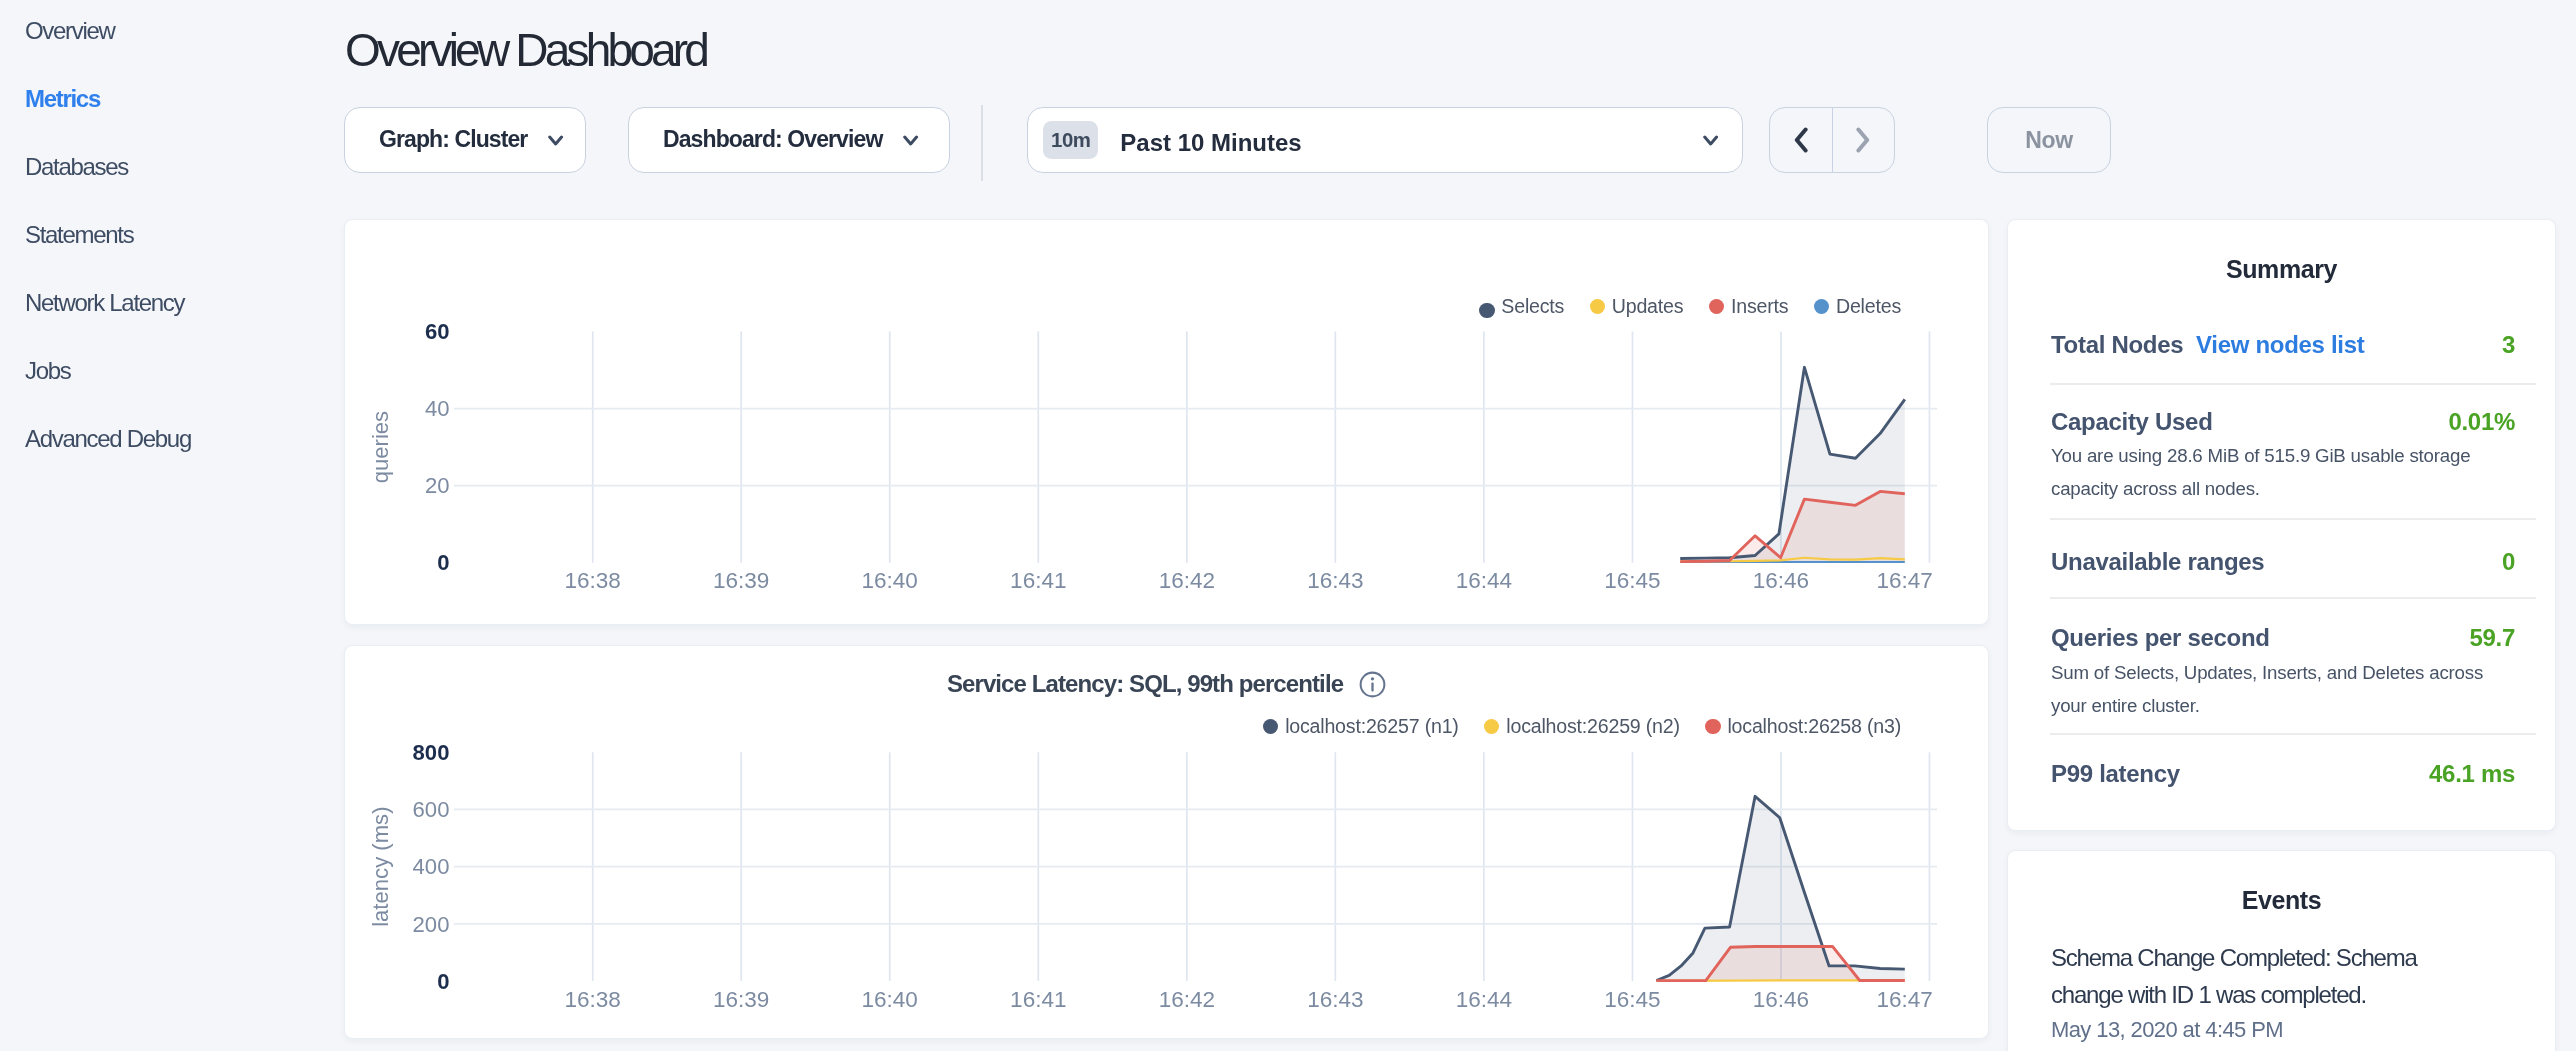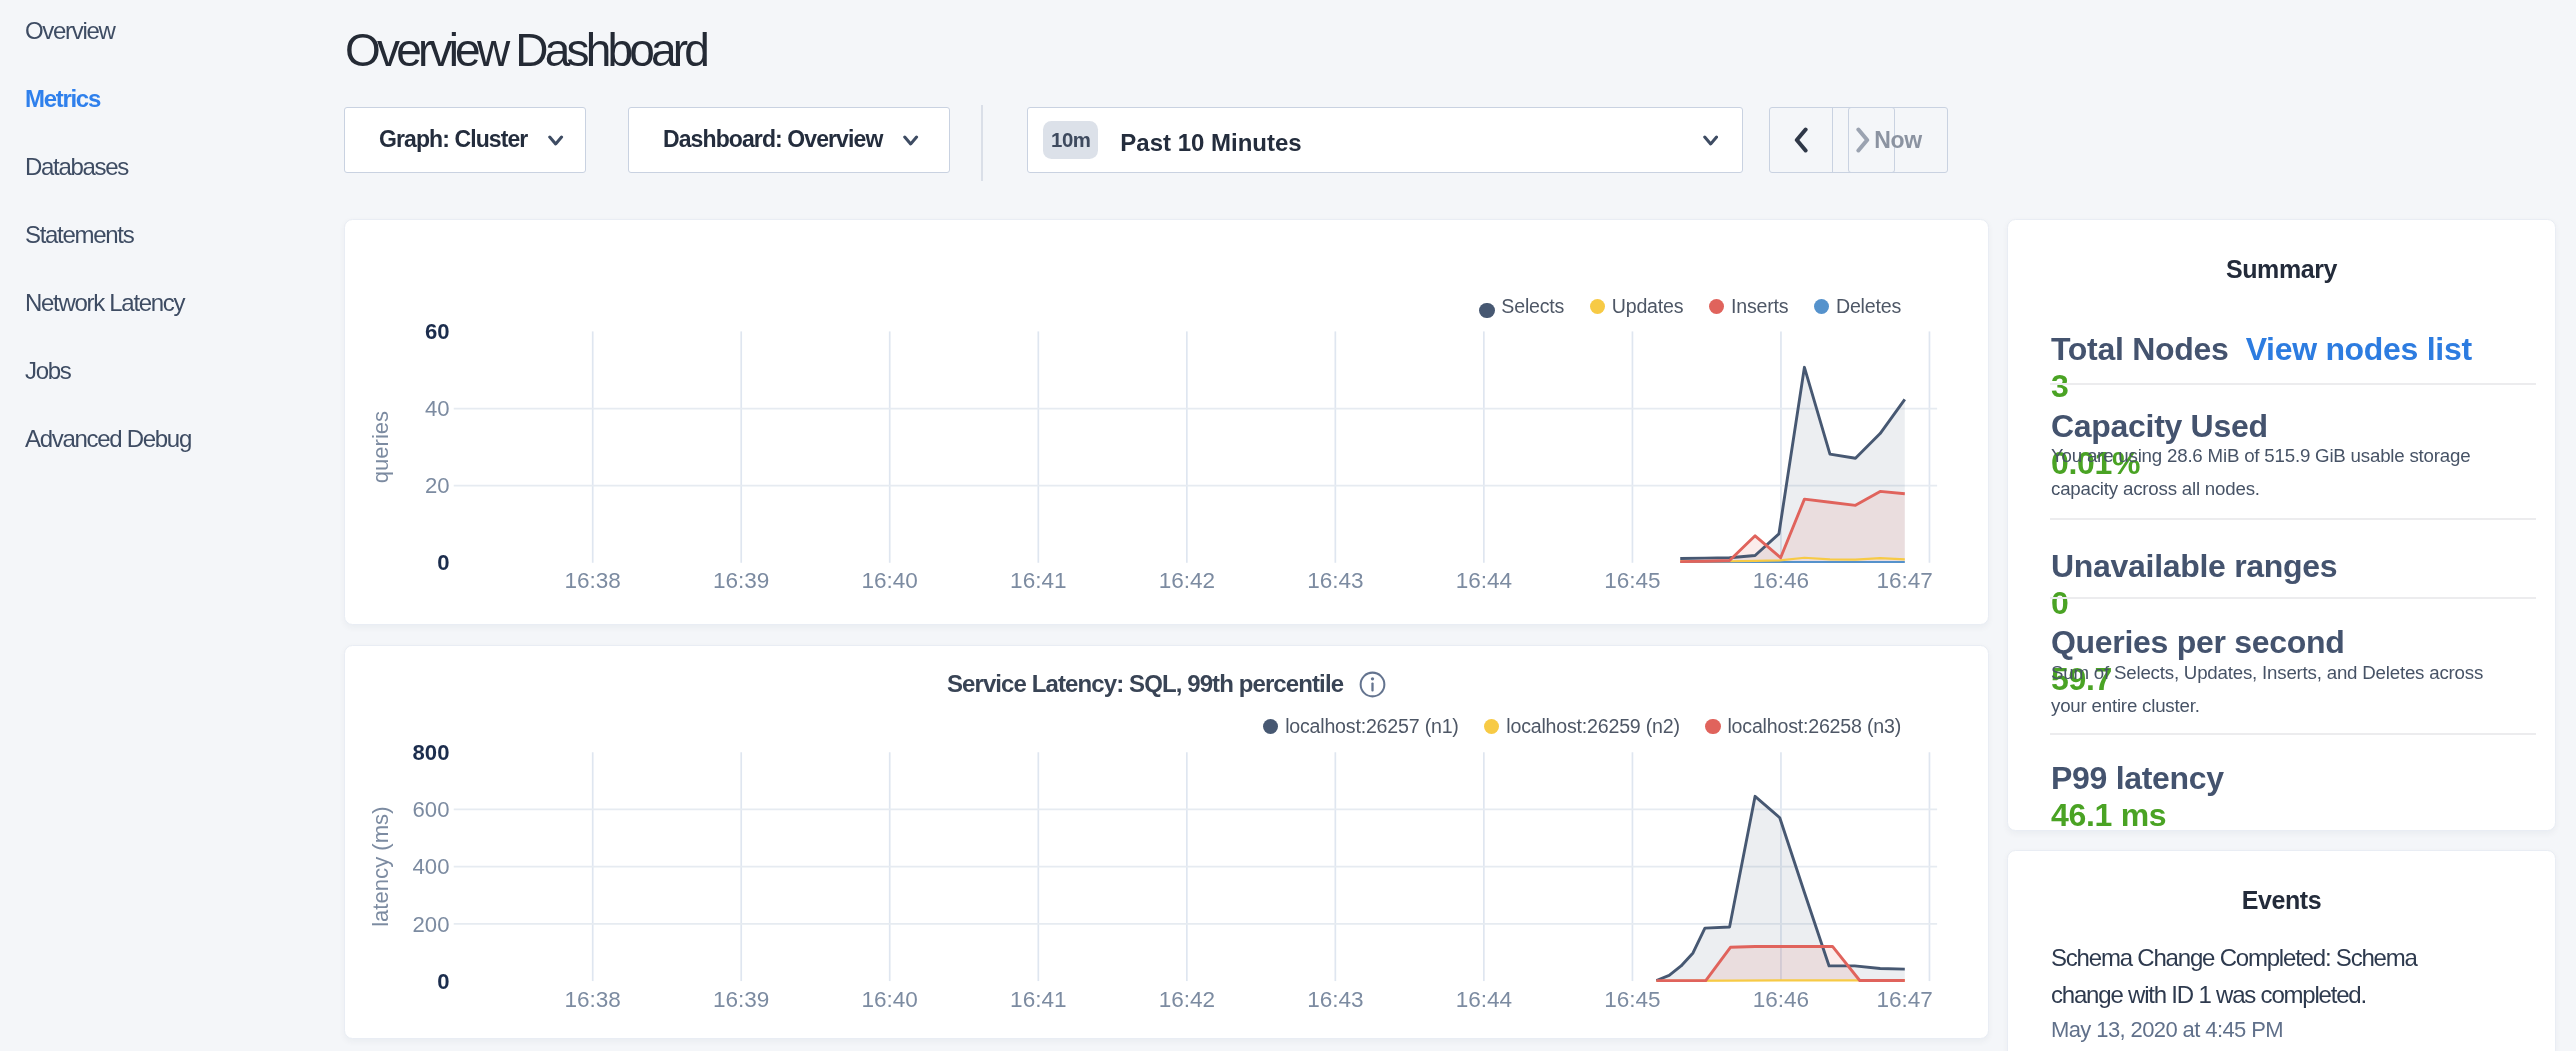--- a/index.html
+++ b/index.html
@@ -1,28 +1,28 @@
 <!DOCTYPE html>
 <html style="font-size:13.6px"><head><meta charset="utf-8"><style>
 
 * { margin:0; padding:0; box-sizing:border-box; }
 html,body { width:2576px; height:1051px; background:#f4f6f9; overflow:hidden;
   font-family:"Liberation Sans", sans-serif; -webkit-font-smoothing:antialiased; }
 .abs { position:absolute; }
 .panel { position:absolute; background:#fff; border:1.7px solid #e9edf4; border-radius:8.5px;
   box-shadow:0 2.6px 6px rgba(26,40,63,0.045); }
 .navitem { position:absolute; left:25px; font-size:24px; color:#3e4c63; letter-spacing:-1.3px; }
-.ctl { position:absolute; top:107px; height:66px; border:1.7px solid #c9d2e1; border-radius:3px;
+.ctl { position:absolute; top:107px; height:66px; border:1.7px solid #c9d2e1; border-radius:16px;
   display:flex; align-items:center; justify-content:center; }
 .ctl-white { background:#fff; }
 .ctltxt { font-weight:bold; font-size:23px; color:#242d3d; letter-spacing:-0.9px; }
 .chart-title { position:absolute; width:100%; display:flex; align-items:center; justify-content:center;
   font-weight:bold; font-size:24px; color:#394455; letter-spacing:-0.9px; }
 .srow { position:absolute; left:44px; right:41px; display:flex; justify-content:space-between;
-  font-weight:bold; font-size:32px; color:#44536e; letter-spacing:-0.3px;flex-direction:column; }
+  font-weight:bold; font-size:24px; color:#44536e; letter-spacing:-0.3px; }
 .srow .val { color:#4aa324; }
 .sdesc { position:absolute; left:44px; right:25.5px; font-size:18.7px; color:#475366;
   line-height:33px; letter-spacing:-0.2px; }
 .sdiv { position:absolute; left:43px; right:19.6px; height:1.7px; background:#ececee; }
 
 </style></head><body>
 <div class="navitem" style="top:17px;">Overview</div>
 <div class="navitem" style="top:85px;color:#2f80ec;font-weight:bold;">Metrics</div>
 <div class="navitem" style="top:153px;">Databases</div>
 <div class="navitem" style="top:221px;">Statements</div>
@@ -61,21 +61,21 @@
       <svg width="16" height="26" viewBox="0 0 19 31">
         <polyline points="15,3 4.5,15.5 15,28" fill="none" stroke="#2f3848" stroke-width="4.8" stroke-linecap="round" stroke-linejoin="round"></polyline>
       </svg>
     </div>
     <div style="flex:1;height:100%;display:flex;align-items:center;justify-content:center">
       <svg width="16" height="26" viewBox="0 0 19 31">
         <polyline points="4,3 14.5,15.5 4,28" fill="none" stroke="#9ba3b1" stroke-width="4.8" stroke-linecap="round" stroke-linejoin="round"></polyline>
       </svg>
     </div>
   </div>
-<div class="ctl" style="left:1848px;width:100px">
+<div class="ctl" style="left:1987px;width:124px">
     <span class="ctltxt" style="color:#8b93a1;letter-spacing:-0.4px">Now</span>
   </div>
 <div class="panel" style="left:344px;top:219px;width:1645px;height:406px"></div>
 <div class="abs" style="left:344px;top:219px;width:1645px;height:406px">
 <svg width="1645" height="406" viewBox="0 0 1934 477" style="position:absolute;left:0;top:0">
 <line x1="292.4" y1="132.0" x2="292.4" y2="404.0" stroke="#dfe6f0" stroke-width="2"></line>
 <line x1="467.0" y1="132.0" x2="467.0" y2="404.0" stroke="#dfe6f0" stroke-width="2"></line>
 <line x1="641.6" y1="132.0" x2="641.6" y2="404.0" stroke="#dfe6f0" stroke-width="2"></line>
 <line x1="816.3" y1="132.0" x2="816.3" y2="404.0" stroke="#dfe6f0" stroke-width="2"></line>
 <line x1="990.9" y1="132.0" x2="990.9" y2="404.0" stroke="#dfe6f0" stroke-width="2"></line>

